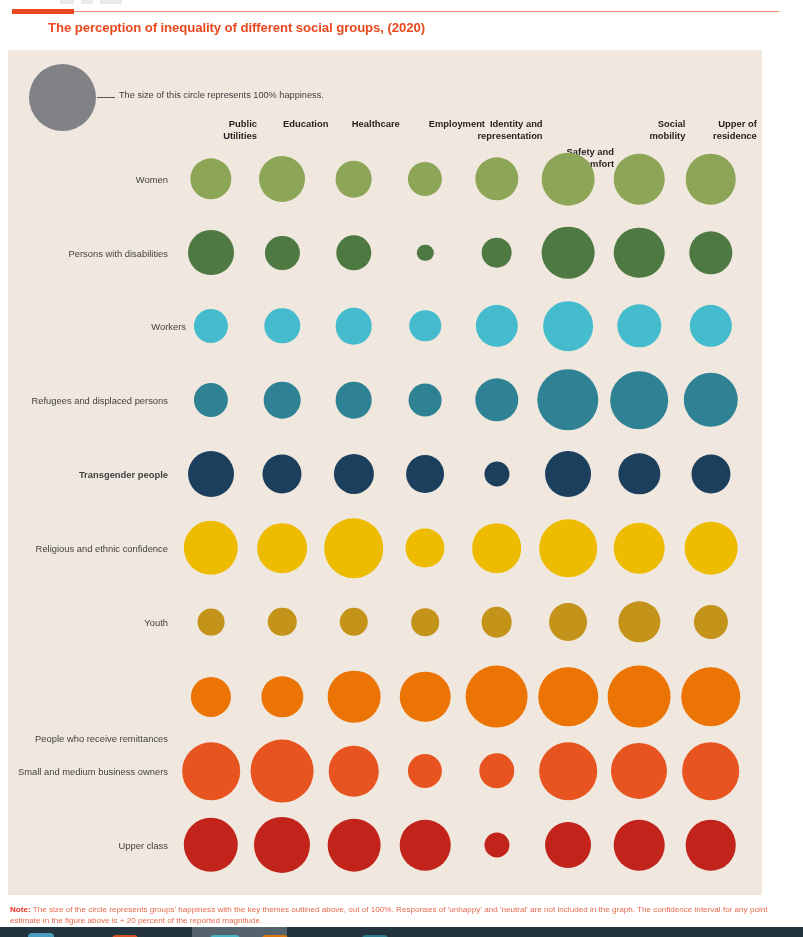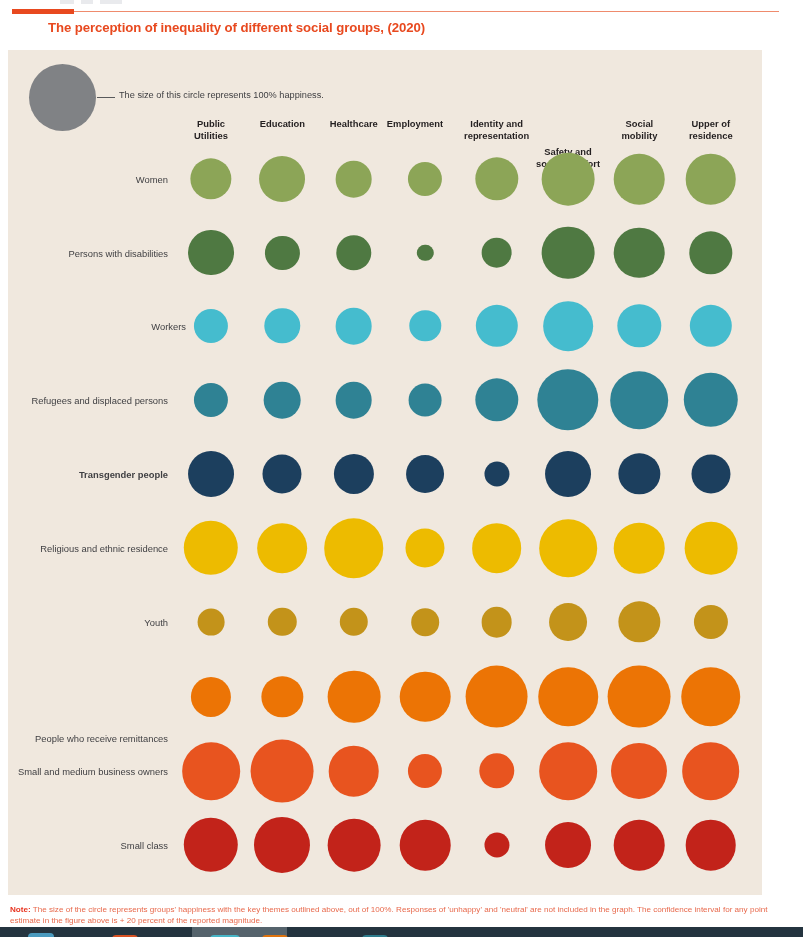--- a/index.html
+++ b/index.html
@@ -49,21 +49,21 @@
   }
   .legend-text {
     position: absolute; left: 119px; top: 90px;
     font-size: 9.2px; color: #3f3f42; white-space: nowrap;
   }
 
   
   .col-head {
     position: absolute; top: 118px;
     width: 92px; margin-left: -46px;
-    text-align: center;
+    text-align: right;
     font-size: 9.4px; font-weight: bold; color: #231f20;
     line-height: 11.8px;
   }
 
   
   .row-label {
     position: absolute; left: 0px; width: 168px;
     text-align: right;
     font-size: 9.4px; color: #3f3f42;
     transform: translateY(-50%);
@@ -117,21 +117,21 @@
       <div class="col-head" style="left: 211px;">
         <div>Public</div>
         <div>Utilities</div>
       </div>
       <div class="col-head" style="left: 282.4px;">
         <div>Education</div>
       </div>
       <div class="col-head" style="left: 353.8px;">
         <div>Healthcare</div>
       </div>
-      <div class="col-head" style="left: 415px;">
+      <div class="col-head" style="left: 439px;">
         <div>Employment</div>
       </div>
       <div class="col-head" style="left: 496.6px;">
         <div>Identity and</div>
         <div>representation</div>
       </div>
       <div class="col-head" style="left: 568px; margin-top: 28px;">
         <div>Safety and</div>
         <div>social comfort</div>
       </div>
@@ -181,21 +181,21 @@
       <div class="bubble" title="Refugees and displaced persons — Region of residence: 66%" style="left: 710.8px; top: 400px; width: 54.4311px; height: 54.4311px; background: rgb(47, 130, 148);"></div>
       <div class="row-label" style="top: 474px; font-weight: bold;">Transgender people</div>
       <div class="bubble" title="Transgender people — Public Utilities: 47%" style="left: 211px; top: 474px; width: 45.9329px; height: 45.9329px; background: rgb(28, 63, 94);"></div>
       <div class="bubble" title="Transgender people — Education: 34%" style="left: 282.4px; top: 474px; width: 39.0674px; height: 39.0674px; background: rgb(28, 63, 94);"></div>
       <div class="bubble" title="Transgender people — Healthcare: 36%" style="left: 353.8px; top: 474px; width: 40.2px; height: 40.2px; background: rgb(28, 63, 94);"></div>
       <div class="bubble" title="Transgender people — Employment: 32%" style="left: 425.2px; top: 474px; width: 37.9009px; height: 37.9009px; background: rgb(28, 63, 94);"></div>
       <div class="bubble" title="Transgender people — Identity and representation: 14%" style="left: 496.6px; top: 474px; width: 25.0691px; height: 25.0691px; background: rgb(28, 63, 94);"></div>
       <div class="bubble" title="Transgender people — Safety and social comfort: 47%" style="left: 568px; top: 474px; width: 45.9329px; height: 45.9329px; background: rgb(28, 63, 94);"></div>
       <div class="bubble" title="Transgender people — Social mobility: 38%" style="left: 639.4px; top: 474px; width: 41.3016px; height: 41.3016px; background: rgb(28, 63, 94);"></div>
       <div class="bubble" title="Transgender people — Region of residence: 34%" style="left: 710.8px; top: 474px; width: 39.0674px; height: 39.0674px; background: rgb(28, 63, 94);"></div>
-      <div class="row-label" style="top: 548px;">Religious and ethnic residence</div>
+      <div class="row-label" style="top: 548px;">Religious and ethnic confidence</div>
       <div class="bubble" title="Religious and ethnic minorities — Public Utilities: 66%" style="left: 211px; top: 548px; width: 54.4311px; height: 54.4311px; background: rgb(237, 187, 0);"></div>
       <div class="bubble" title="Religious and ethnic minorities — Education: 55%" style="left: 282.4px; top: 548px; width: 49.6885px; height: 49.6885px; background: rgb(237, 187, 0);"></div>
       <div class="bubble" title="Religious and ethnic minorities — Healthcare: 79%" style="left: 353.8px; top: 548px; width: 59.5509px; height: 59.5509px; background: rgb(237, 187, 0);"></div>
       <div class="bubble" title="Religious and ethnic minorities — Employment: 34%" style="left: 425.2px; top: 548px; width: 39.0674px; height: 39.0674px; background: rgb(237, 187, 0);"></div>
       <div class="bubble" title="Religious and ethnic minorities — Identity and representation: 55%" style="left: 496.6px; top: 548px; width: 49.6885px; height: 49.6885px; background: rgb(237, 187, 0);"></div>
       <div class="bubble" title="Religious and ethnic minorities — Safety and social comfort: 74%" style="left: 568px; top: 548px; width: 57.6356px; height: 57.6356px; background: rgb(237, 187, 0);"></div>
       <div class="bubble" title="Religious and ethnic minorities — Social mobility: 57%" style="left: 639.4px; top: 548px; width: 50.5839px; height: 50.5839px; background: rgb(237, 187, 0);"></div>
       <div class="bubble" title="Religious and ethnic minorities — Region of residence: 62%" style="left: 710.8px; top: 548px; width: 52.7559px; height: 52.7559px; background: rgb(237, 187, 0);"></div>
       <div class="row-label" style="top: 622px;">Youth</div>
       <div class="bubble" title="Youth — Public Utilities: 16%" style="left: 211px; top: 622px; width: 26.8px; height: 26.8px; background: rgb(195, 147, 26);"></div>
@@ -217,21 +217,21 @@
       <div class="bubble" title="People who receive remittances — Region of residence: 79%" style="left: 710.8px; top: 696.5px; width: 59.5509px; height: 59.5509px; background: rgb(236, 116, 5);"></div>
       <div class="row-label" style="top: 771px;">Small and medium business owners</div>
       <div class="bubble" title="Small and medium business owners — Public Utilities: 74%" style="left: 211px; top: 771px; width: 57.6356px; height: 57.6356px; background: rgb(232, 84, 31);"></div>
       <div class="bubble" title="Small and medium business owners — Education: 88%" style="left: 282.4px; top: 771px; width: 62.8516px; height: 62.8516px; background: rgb(232, 84, 31);"></div>
       <div class="bubble" title="Small and medium business owners — Healthcare: 57%" style="left: 353.8px; top: 771px; width: 50.5839px; height: 50.5839px; background: rgb(232, 84, 31);"></div>
       <div class="bubble" title="Small and medium business owners — Employment: 26%" style="left: 425.2px; top: 771px; width: 34.1634px; height: 34.1634px; background: rgb(232, 84, 31);"></div>
       <div class="bubble" title="Small and medium business owners — Identity and representation: 28%" style="left: 496.6px; top: 771px; width: 35.4531px; height: 35.4531px; background: rgb(232, 84, 31);"></div>
       <div class="bubble" title="Small and medium business owners — Safety and social comfort: 74%" style="left: 568px; top: 771px; width: 57.6356px; height: 57.6356px; background: rgb(232, 84, 31);"></div>
       <div class="bubble" title="Small and medium business owners — Social mobility: 70%" style="left: 639.4px; top: 771px; width: 56.0562px; height: 56.0562px; background: rgb(232, 84, 31);"></div>
       <div class="bubble" title="Small and medium business owners — Region of residence: 74%" style="left: 710.8px; top: 771px; width: 57.6356px; height: 57.6356px; background: rgb(232, 84, 31);"></div>
-      <div class="row-label" style="top: 845px;">Small class</div>
+      <div class="row-label" style="top: 845px;">Upper class</div>
       <div class="bubble" title="Upper class — Public Utilities: 66%" style="left: 211px; top: 845px; width: 54.4311px; height: 54.4311px; background: rgb(194, 35, 26);"></div>
       <div class="bubble" title="Upper class — Education: 70%" style="left: 282.4px; top: 845px; width: 56.0562px; height: 56.0562px; background: rgb(194, 35, 26);"></div>
       <div class="bubble" title="Upper class — Healthcare: 62%" style="left: 353.8px; top: 845px; width: 52.7559px; height: 52.7559px; background: rgb(194, 35, 26);"></div>
       <div class="bubble" title="Upper class — Employment: 57%" style="left: 425.2px; top: 845px; width: 50.5839px; height: 50.5839px; background: rgb(194, 35, 26);"></div>
       <div class="bubble" title="Upper class — Identity and representation: 14%" style="left: 496.6px; top: 845px; width: 25.0691px; height: 25.0691px; background: rgb(194, 35, 26);"></div>
       <div class="bubble" title="Upper class — Safety and social comfort: 47%" style="left: 568px; top: 845px; width: 45.9329px; height: 45.9329px; background: rgb(194, 35, 26);"></div>
       <div class="bubble" title="Upper class — Social mobility: 57%" style="left: 639.4px; top: 845px; width: 50.5839px; height: 50.5839px; background: rgb(194, 35, 26);"></div>
       <div class="bubble" title="Upper class — Region of residence: 57%" style="left: 710.8px; top: 845px; width: 50.5839px; height: 50.5839px; background: rgb(194, 35, 26);"></div>
     </div>
 

